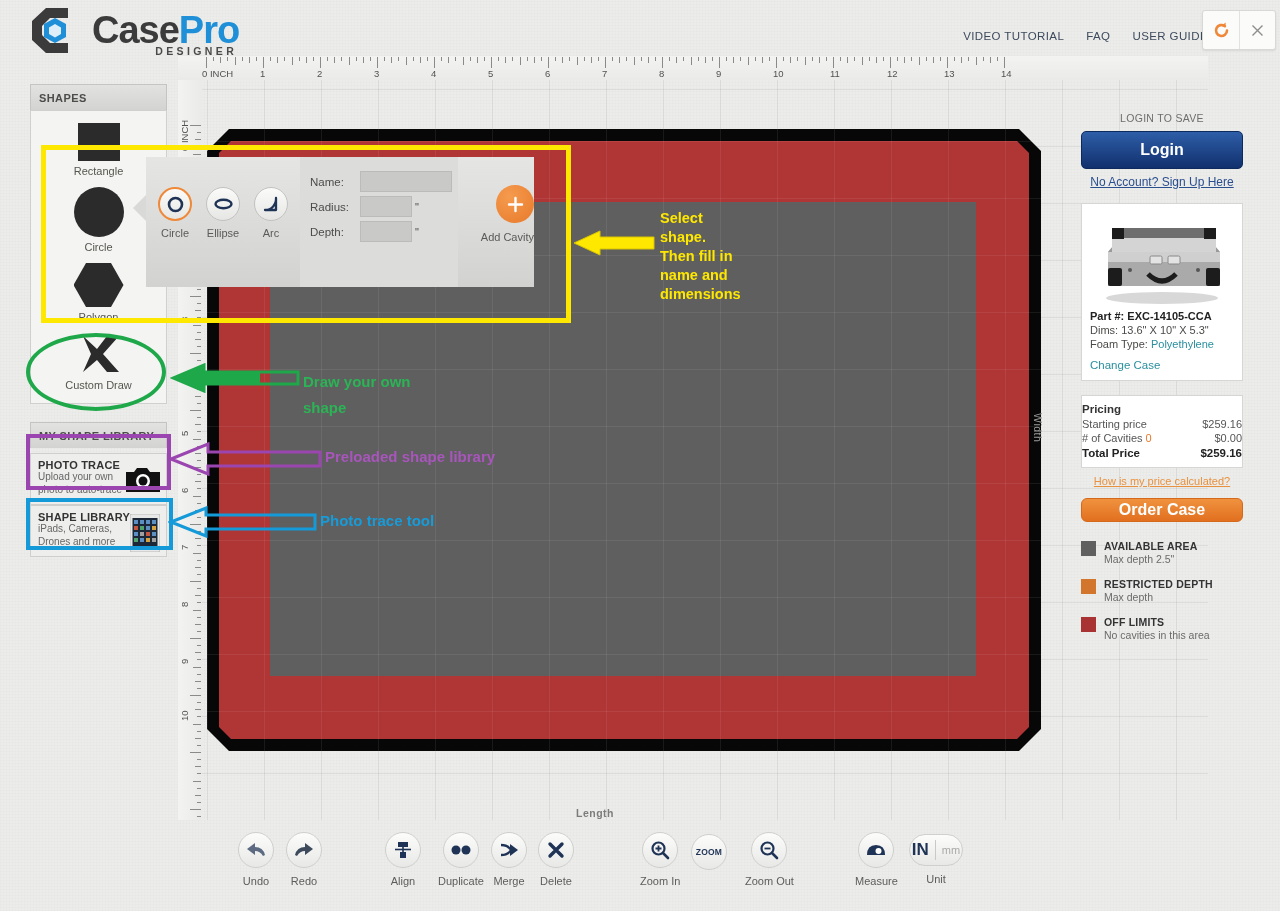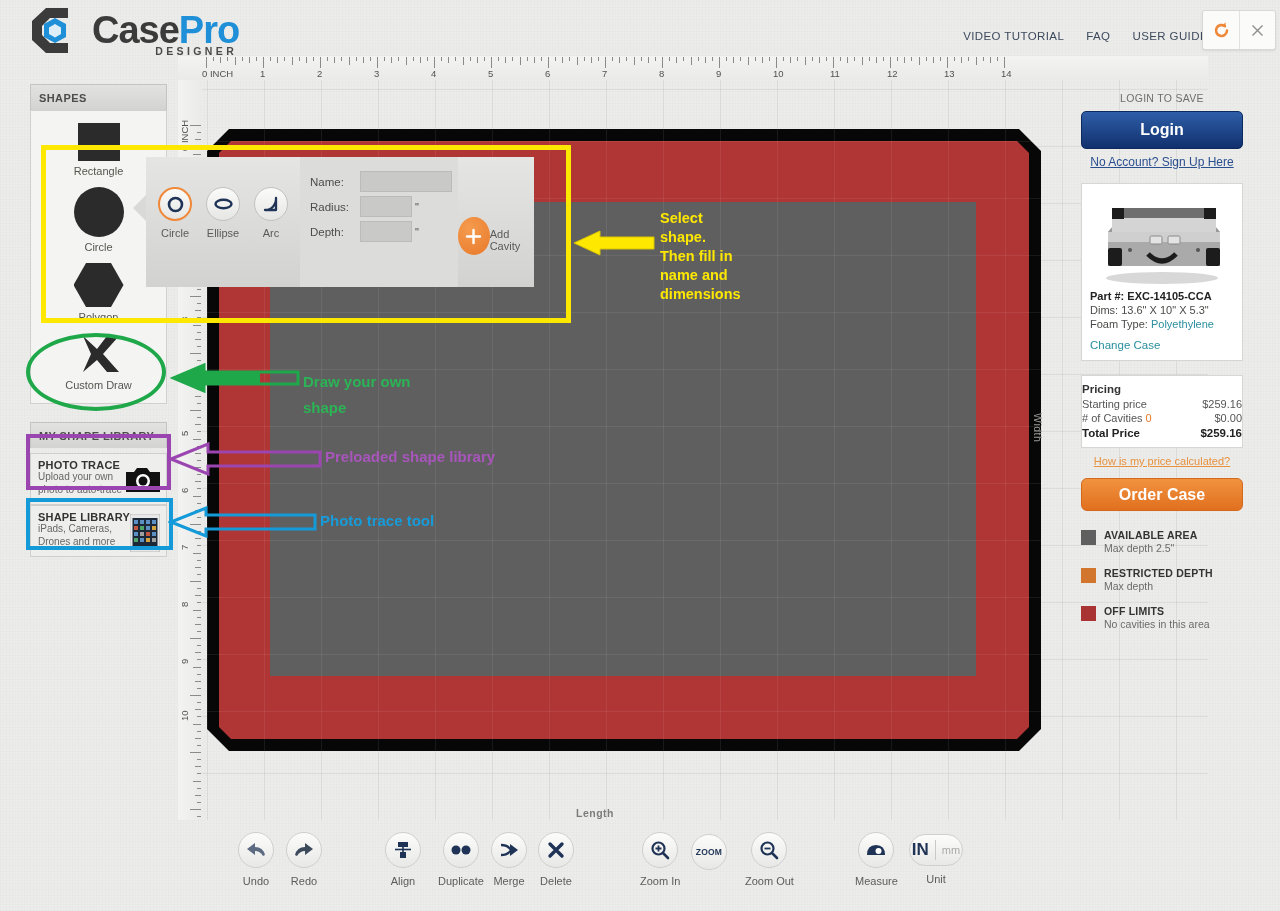--- a/index.html
+++ b/index.html
@@ -183,21 +183,21 @@
     width: 158px; background: #dcdcda; padding: 14px 0 0 10px;
   }
   .sp-field { display: flex; align-items: center; margin-bottom: 4px; }
   .sp-flabel { font-size: 11.5px; color: #4c4c4a; width: 50px; }
   .sp-input {
     background: #c9c9c7; border: 1px solid #bbbbb9; height: 21px;
   }
   .sp-unit { font-size: 11px; color: #4c4c4a; margin-left: 3px; }
   #sp-right {
     width: 76px; background: linear-gradient(180deg, #e5e5e3, #d2d2d0);
-    display: flex; flex-direction: row; align-items: center; padding-top: 28px;
+    display: flex; flex-direction: column; align-items: flex-end; padding-top: 28px;
   }
   #add-cavity-btn {
     width: 38px; height: 38px; border-radius: 50%;
     background: radial-gradient(circle at 35% 30%, #f59b4e, #e8792a);
     display: flex; align-items: center; justify-content: center;
     color: #fff; font-size: 26px; line-height: 1; font-weight: 300;
     cursor: pointer;
   }
   #add-cavity-label { font-size: 11px; color: #5a5a58; margin-top: 8px; }
 
@@ -226,20 +226,21 @@
   #ann-text-green { left: 303px; top: 369px; color: #2bb455; font-size: 15px; line-height: 26px; width: 160px; }
   #ann-text-purple { left: 325px; top: 448px; color: #a855bc; font-size: 15px; }
   #ann-text-blue { left: 320px; top: 512px; color: #179bd9; font-size: 15px; }
   .ann-arrow { position: absolute; z-index: 26; }
 
   
   #rightbar { position: absolute; left: 1081px; top: 92px; width: 162px; }
   #login-to-save {
     text-align: center; font-size: 10.5px; color: #6e6e6c; letter-spacing: 0.3px;
     margin-bottom: 7px;
+    margin-top: 20px;
   }
   #login-btn {
     height: 38px; border-radius: 5px;
     background: linear-gradient(180deg, #2e5ea8, #11306d);
     border: 1px solid #0d2a5e;
     color: #fff; font-size: 16px; font-weight: bold;
     display: flex; align-items: center; justify-content: center;
     cursor: pointer;
   }
   #signup-link {
@@ -263,21 +264,21 @@
   }
   #pricing-title { font-size: 11.5px; font-weight: bold; color: #333; margin-bottom: 3px; }
   .price-row { display: flex; justify-content: space-between; font-size: 11px; color: #555; margin-top: 2px; }
   .price-row.total { font-weight: bold; color: #222; font-size: 11.5px; margin-top: 3px; }
   .cav-count { color: #e8792a; }
   #price-calc-link {
     display: block; text-align: center; font-size: 11px; color: #e8923f;
     margin-top: 7px; cursor: pointer;
   }
   #order-btn {
-    margin-top: 11px; height: 33px; border-radius: 6px;
+    margin-top: 11px; height: 24px; border-radius: 6px;
     background: linear-gradient(180deg, #f0923f, #e1701f);
     border: 1px solid #d4681b;
     color: #fff; font-size: 16px; font-weight: bold;
     display: flex; align-items: center; justify-content: center;
     cursor: pointer;
   }
   #legend { margin-top: 18px; }
   .leg-item { display: flex; margin-bottom: 13px; }
   .leg-sw { width: 15px; height: 15px; flex: 0 0 15px; margin-right: 8px; margin-top: 1px; }
   .leg-title { font-size: 10.5px; font-weight: bold; color: #333; letter-spacing: 0.2px; }

